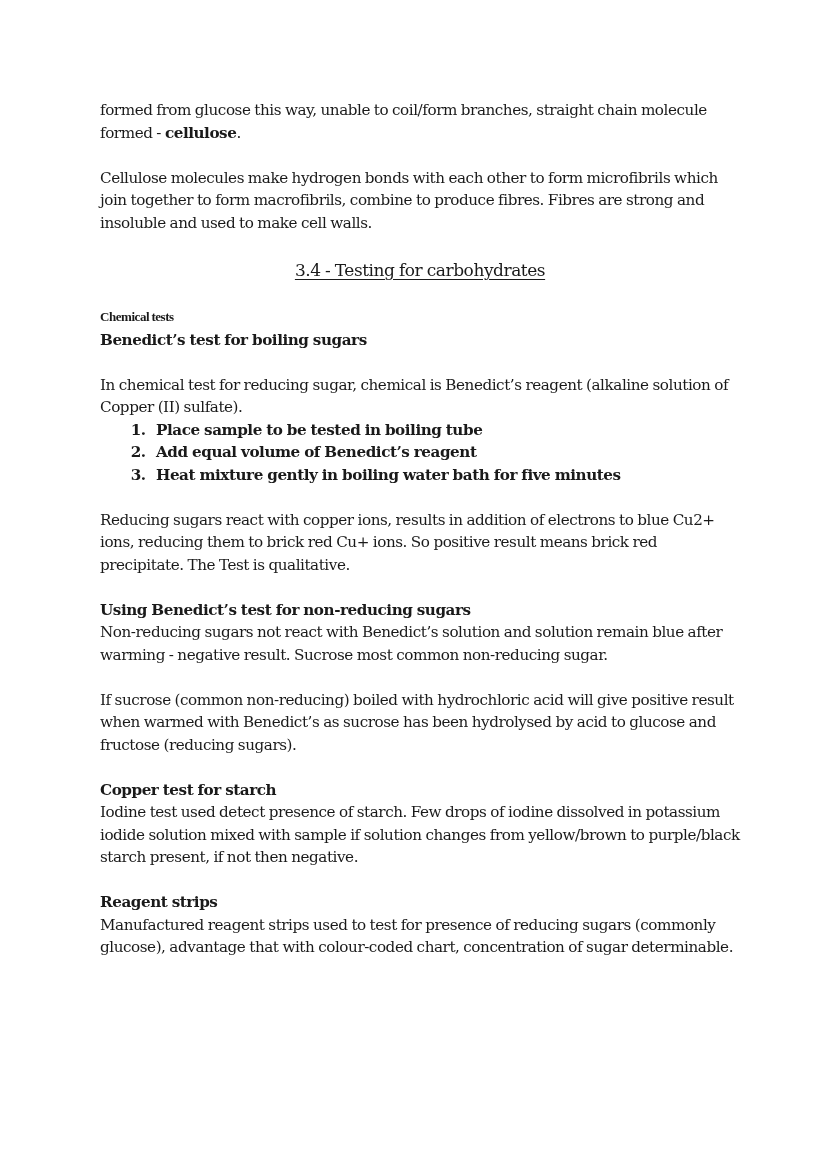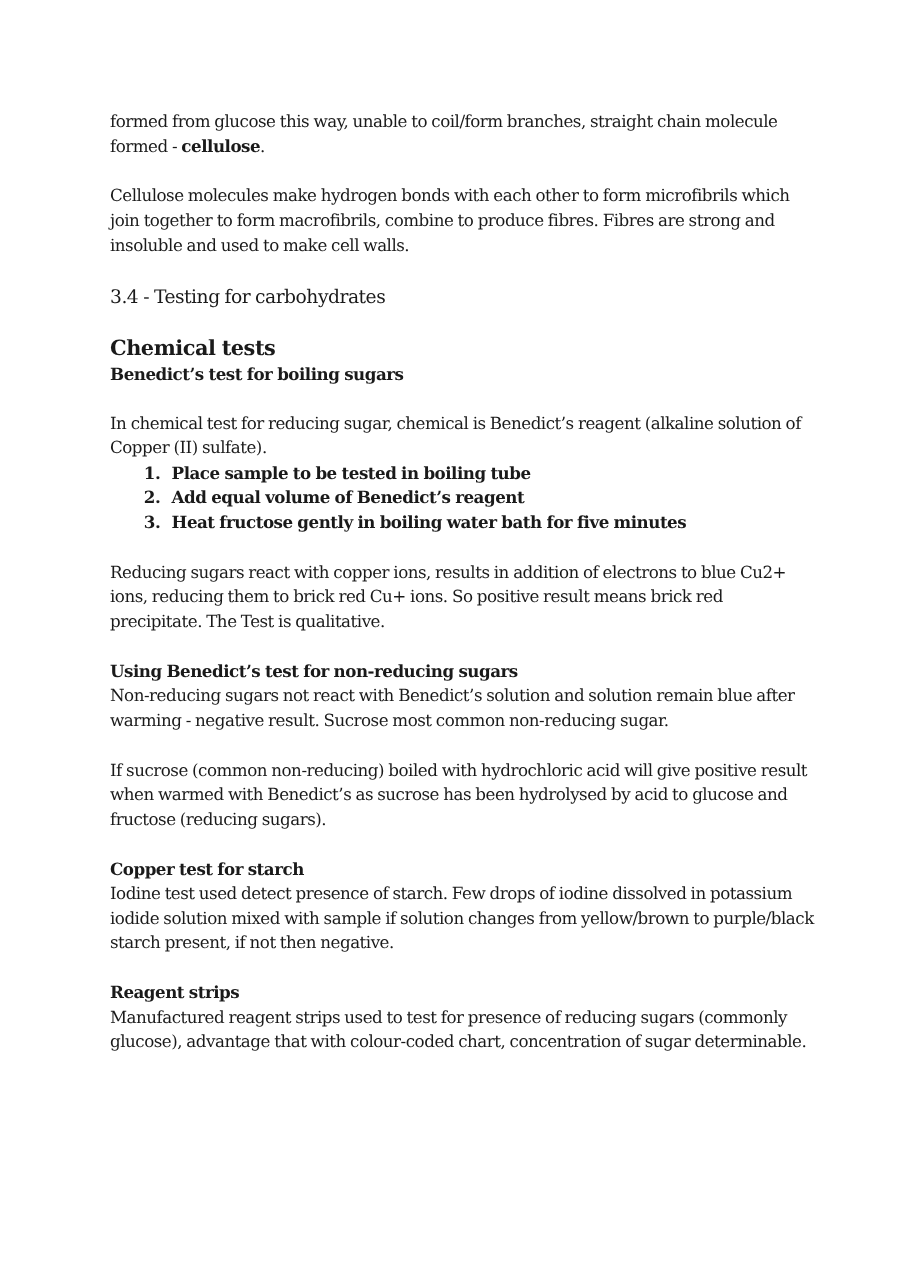--- a/index.html
+++ b/index.html
@@ -21,33 +21,35 @@
       top: 99px;
       width: 640px;
       font-size: 15.2px;
       line-height: 22.5px;
       letter-spacing: -0.45px;
       word-spacing: -0.5px;
     }
     p { margin: 0; }
     .gap { height: 22.5px; }
     .title {
-      text-align: left;
+      text-align: center;
       font-size: 17px;
+      text-decoration: underline;
       text-underline-offset: 3px;
       text-decoration-thickness: 1px;
       margin: 0;
       padding-top: 2px;
       height: 28px;
     }
     .h-section {
       font-weight: bold;
-      font-size: 19px;
+      font-size: 13px;
       line-height: 24px;
       margin-top: 18px;
+      font-family: Liberation Serif, serif;
     }
     .h-sub {
       font-weight: bold;
       font-size: 15.2px;
       line-height: 22.5px;
     }
     ol {
       margin: 0;
       padding-left: 50px;
     }
@@ -76,21 +78,21 @@
   <p class="h-section">Chemical tests</p>
 
   <p class="h-sub">Benedict’s test for boiling sugars</p>
 
   <div class="gap"></div>
 
   <p>In chemical test for reducing sugar, chemical is Benedict’s reagent (alkaline solution of Copper (II) sulfate).</p>
   <ol>
     <li>Place sample to be tested in boiling tube</li>
     <li>Add equal volume of Benedict’s reagent</li>
-    <li>Heat fructose gently in boiling water bath for five minutes</li>
+    <li>Heat mixture gently in boiling water bath for five minutes</li>
   </ol>
 
   <div class="gap"></div>
 
   <p>Reducing sugars react with copper ions, results in addition of electrons to blue Cu2+ ions, reducing them to brick red Cu+ ions. So positive result means brick red precipitate. The Test is qualitative.</p>
 
   <div class="gap"></div>
 
   <p class="h-sub">Using Benedict’s test for non-reducing sugars</p>
   <p>Non-reducing sugars not react with Benedict’s solution and solution remain blue after warming - negative result. Sucrose most common non-reducing sugar.</p>

